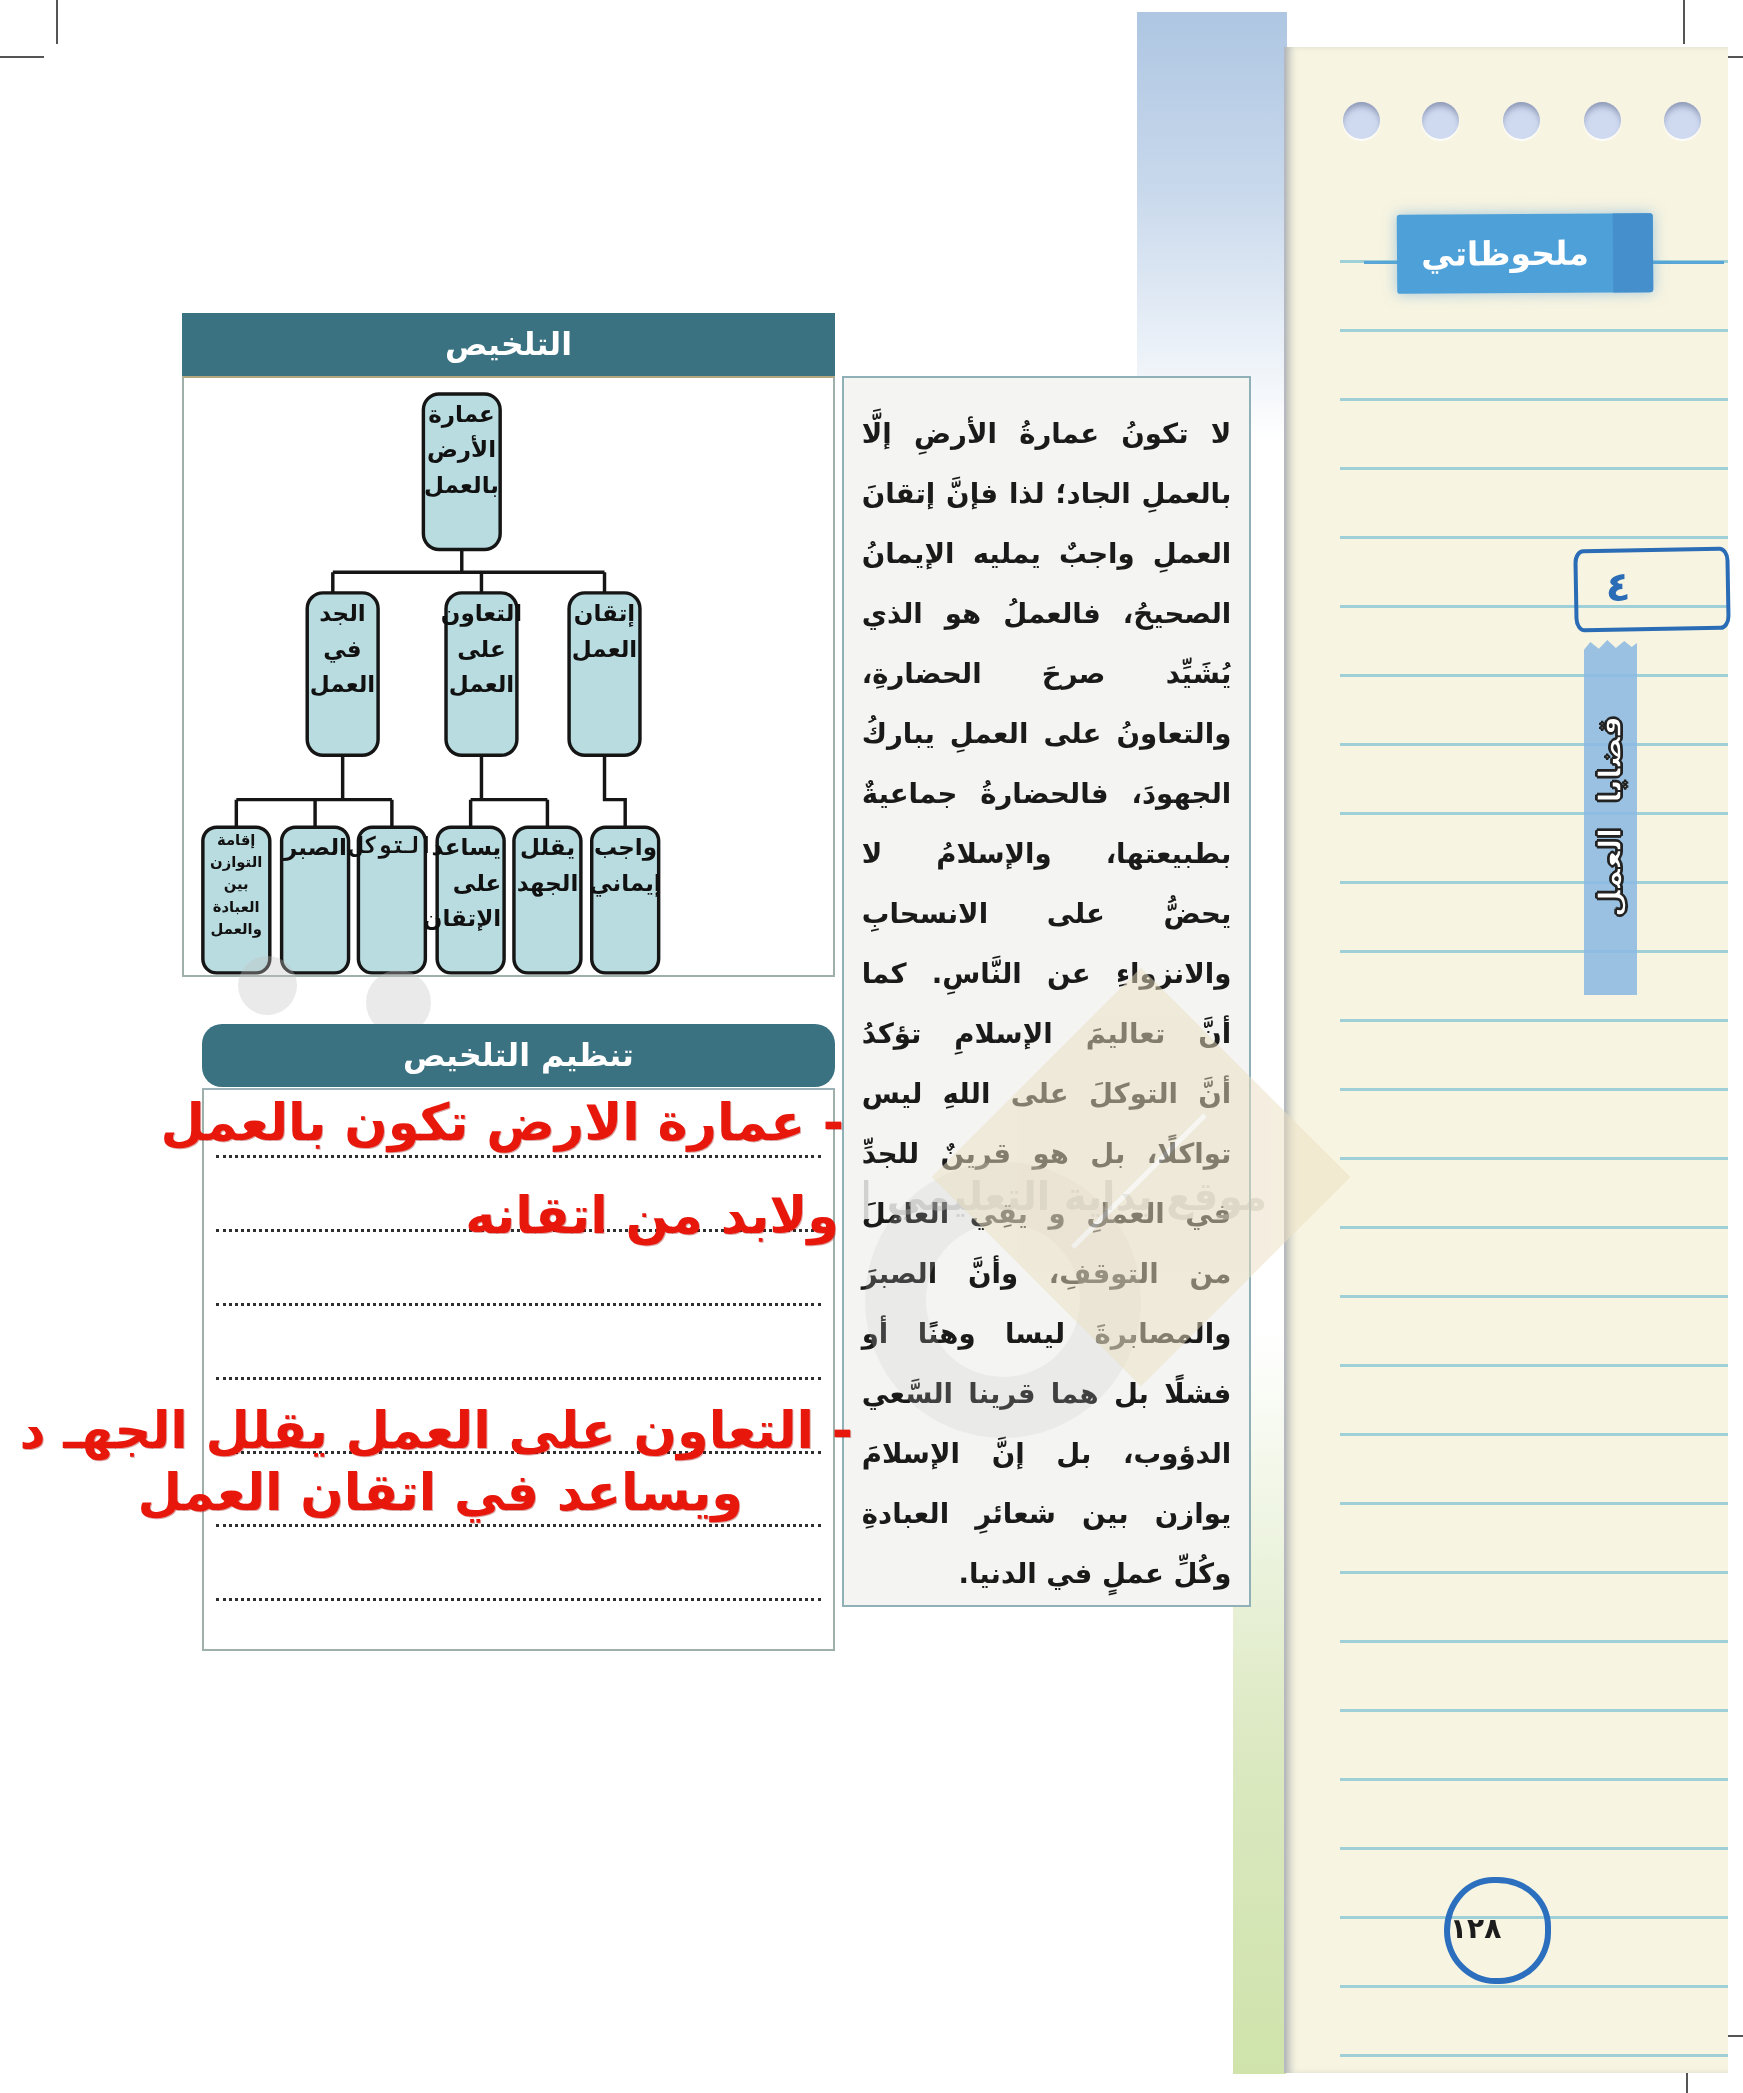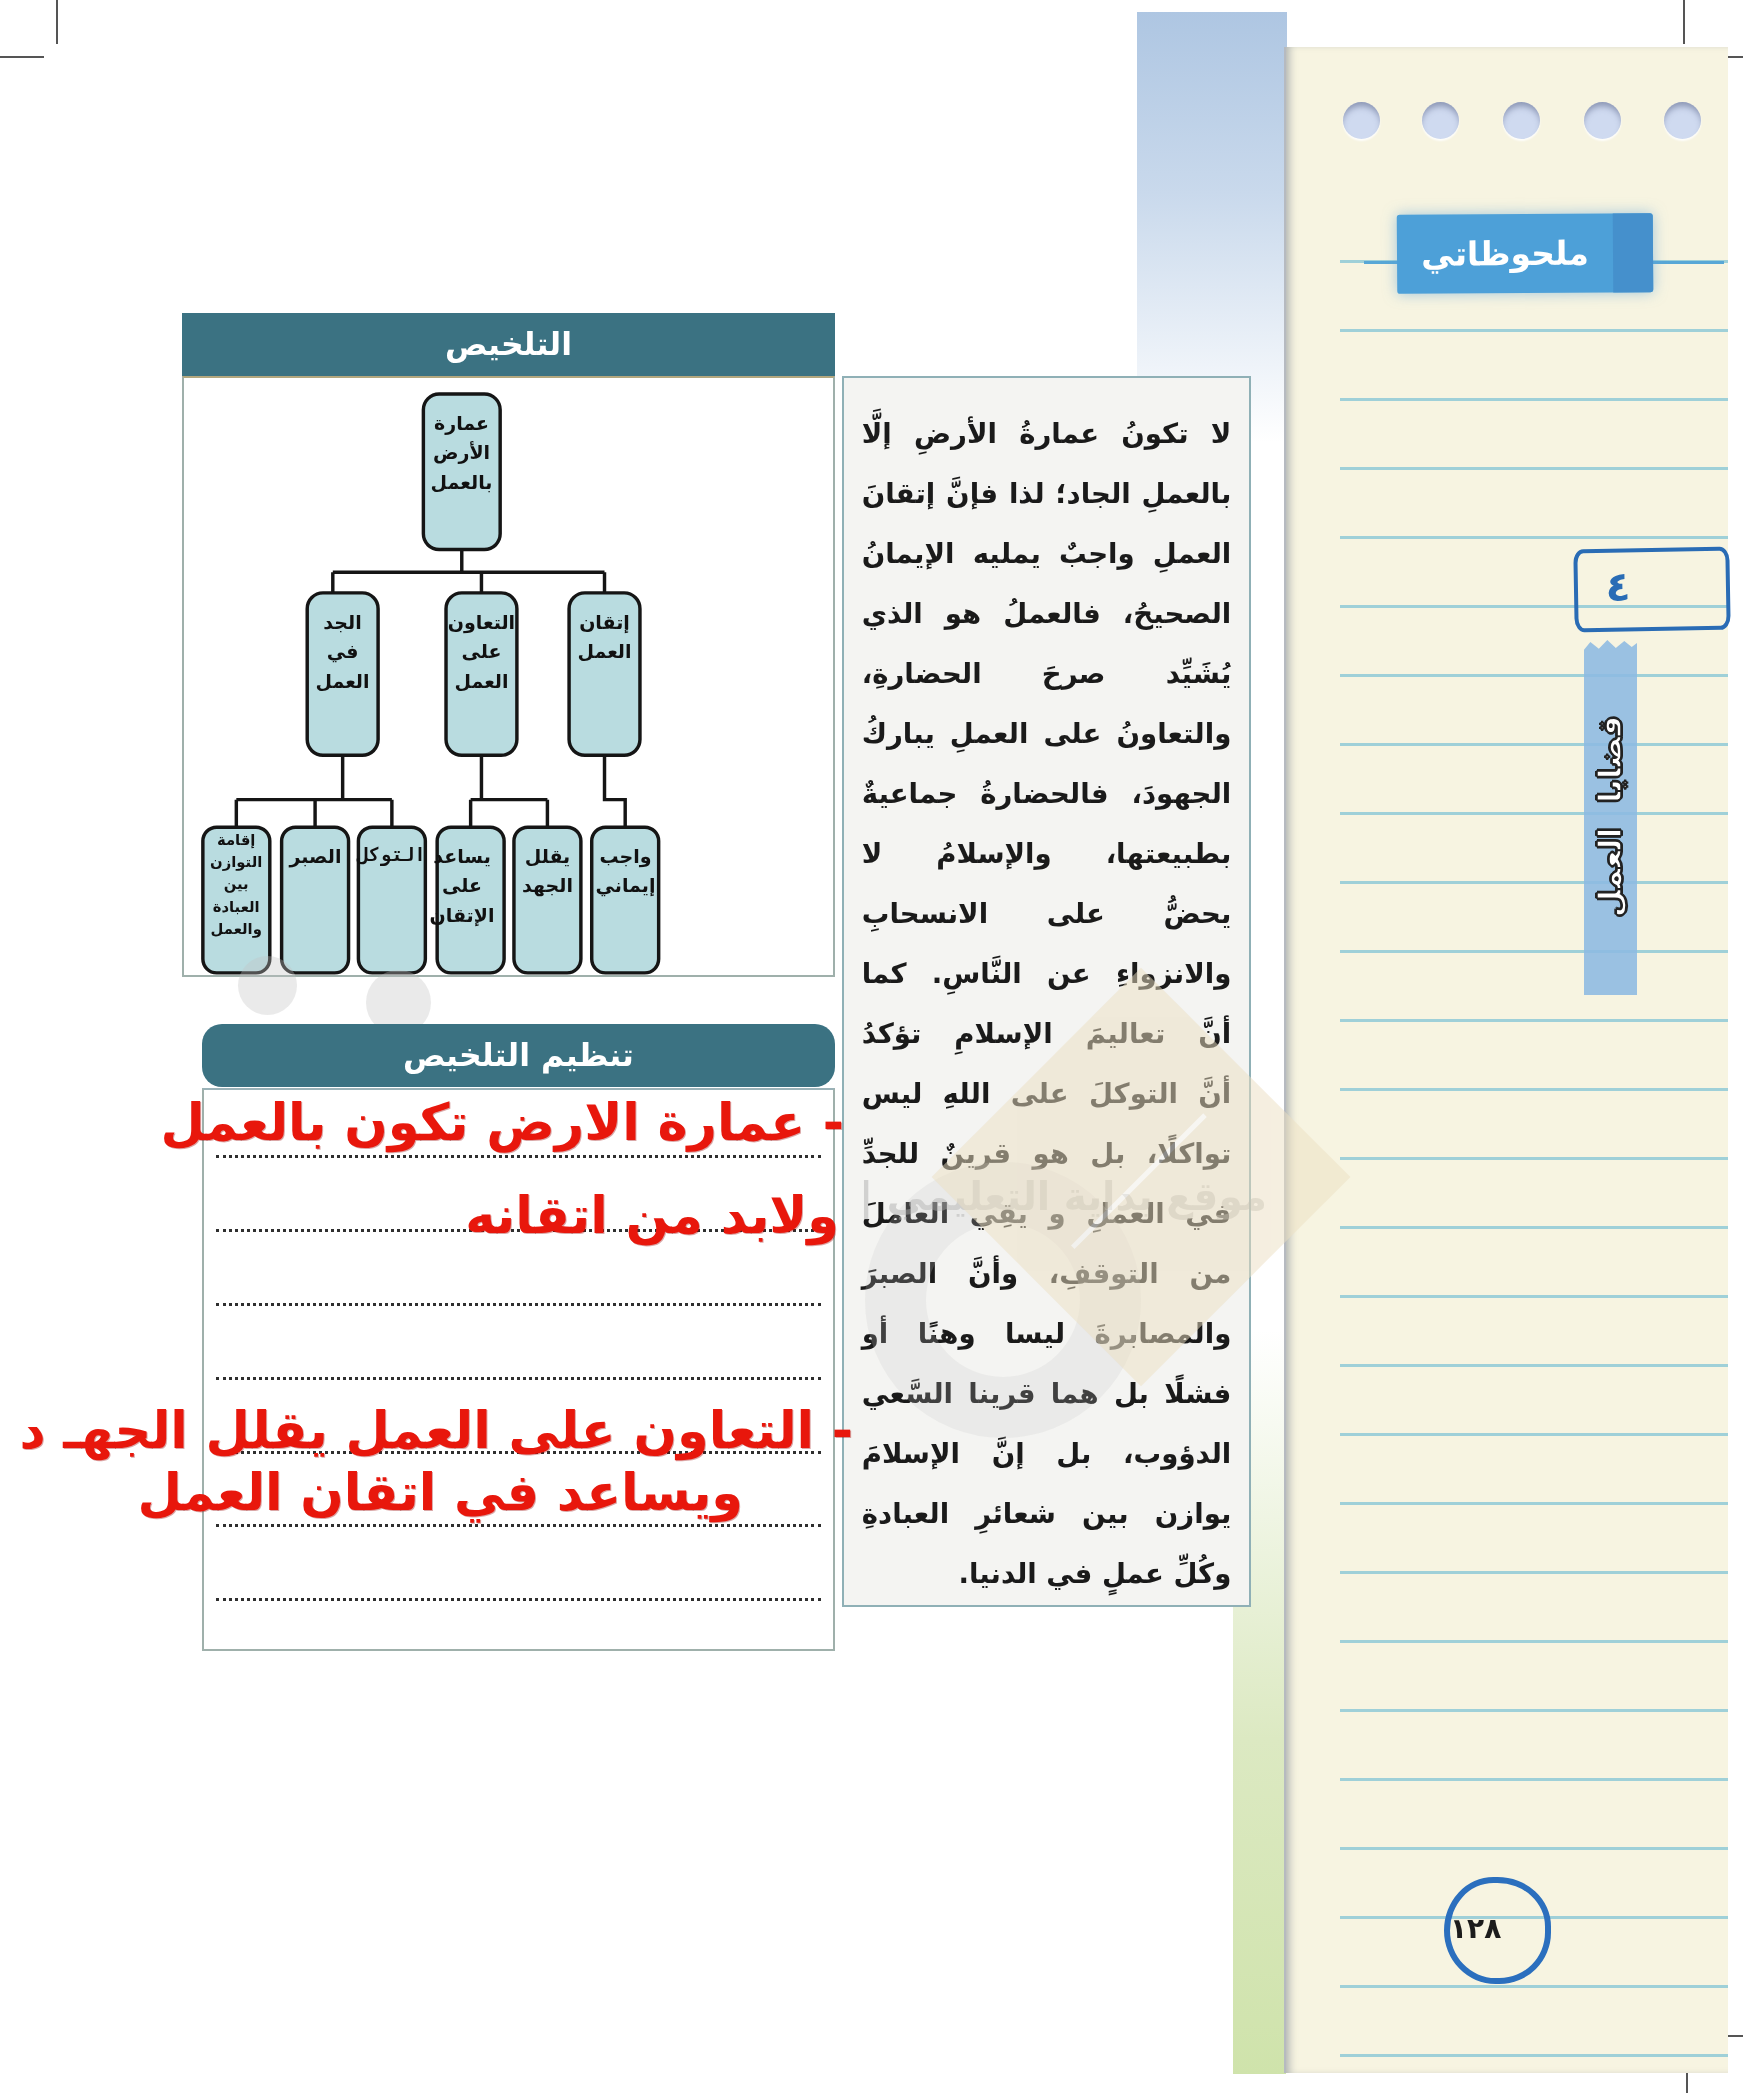--- a/index.html
+++ b/index.html
@@ -41,22 +41,22 @@
   .thead{position:absolute;height:63px;background:#3b7282;color:#fff;text-align:center;
     line-height:63px;font-size:31.5px;font-weight:bold;}
   .tbody{position:absolute;background:#fff;border:2px solid #9fb0ab;border-top:2px solid #b3a77e;box-sizing:border-box;}
   .text-body{position:absolute;background:#f4f4f2;border:2px solid #8fb0b6;box-sizing:border-box;
     padding:25.6px 17.7px 0 17.7px;direction:rtl;}
   .tline{font-size:27.6px;font-weight:bold;color:#1a1a1a;height:60px;line-height:60px;
     text-align:justify;text-align-last:justify;white-space:nowrap;}
   .tline.last{text-align-last:right;}
   
   .node-lbl{position:absolute;display:flex;flex-direction:column;align-items:center;justify-content:flex-start;
-    padding-top:15px;box-sizing:border-box;font-weight:bold;color:#111;text-align:center;
-    font-size:19px;line-height:1.55;direction:rtl;}
+    padding-top:3px;box-sizing:border-box;font-weight:bold;color:#111;text-align:center;
+    font-size:23px;line-height:1.55;direction:rtl;}
   .node-lbl.small{font-size:14.8px;line-height:1.5;padding-top:2px;}
   
   .dotline{position:absolute;left:11.8px;right:11.8px;border-bottom:3.9px dotted #2f2f2f;}
   .hw{position:absolute;color:#e8170c;font-weight:bold;white-space:nowrap;direction:rtl;
     font-size:51px;text-shadow:1px 1px 0 rgba(150,0,0,.35);z-index:30;}
   
   .wm{position:absolute;pointer-events:none;}
   .wm-latin{font-size:43px;font-weight:bold;letter-spacing:8.9px;color:#9c9c9c;opacity:.55;z-index:20;}
   .wm-ar{font-size:39px;font-weight:bold;color:#a8a8a8;opacity:.45;direction:rtl;z-index:20;}
   .wm-ring{width:276px;height:276px;border:61px solid #c9c9c9;border-radius:50%;opacity:.22;z-index:20;box-sizing:border-box;}
@@ -138,21 +138,21 @@
         <rect x="404" y="448" width="68" height="148" rx="14"></rect>
       </g>
     </svg>
     <div class="node-lbl" style="left:239px;top:15.8px;width:77px;height:156px;">عمارة الأرض بالعمل</div>
     <div class="node-lbl" style="left:123px;top:215px;width:71px;height:163px;">الجد في العمل</div>
     <div class="node-lbl" style="left:262px;top:215px;width:71px;height:163px;">التعاون على العمل</div>
     <div class="node-lbl" style="left:385px;top:215px;width:71px;height:163px;">إتقان العمل</div>
     <div class="node-lbl small" style="left:18.7px;top:449px;width:67px;height:146px;">إقامة التوازن بين العبادة والعمل</div>
     <div class="node-lbl" style="left:98px;top:449px;width:67px;height:146px;">الصبر</div>
     <div class="node-lbl" style="left:174px;top:449px;width:67px;height:146px;font-family:Liberation Mono, monospace;">التوكل</div>
-    <div class="node-lbl" style="left:253px;top:449px;width:50px;height:146px;">يساعد على الإتقان</div>
+    <div class="node-lbl" style="left:253px;top:449px;width:50px;height:146px;text-align:right;">يساعد على الإتقان</div>
     <div class="node-lbl" style="left:330px;top:449px;width:67px;height:146px;">يقلل الجهد</div>
     <div class="node-lbl" style="left:408px;top:449px;width:67px;height:116px;">واجب إيماني</div>
   </div>
 
   <div class="text-body" style="left:842px;top:376px;width:409px;height:1231px;">
     <div class="tline">لا تكونُ عمارةُ الأرضِ إلَّا</div>
     <div class="tline">بالعملِ الجاد؛ لذا فإنَّ إتقانَ</div>
     <div class="tline">العملِ واجبٌ يمليه الإيمانُ</div>
     <div class="tline">الصحيحُ، فالعملُ هو الذي</div>
     <div class="tline">يُشَيِّد صرحَ الحضارةِ،</div>

